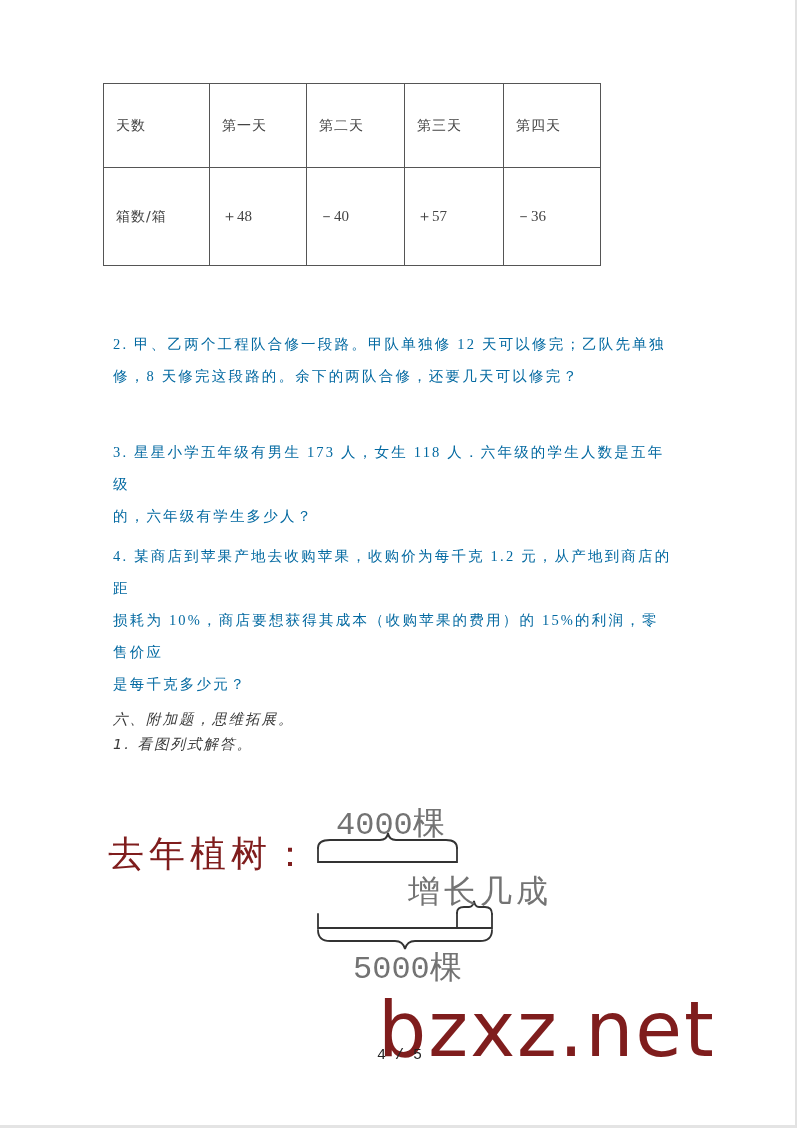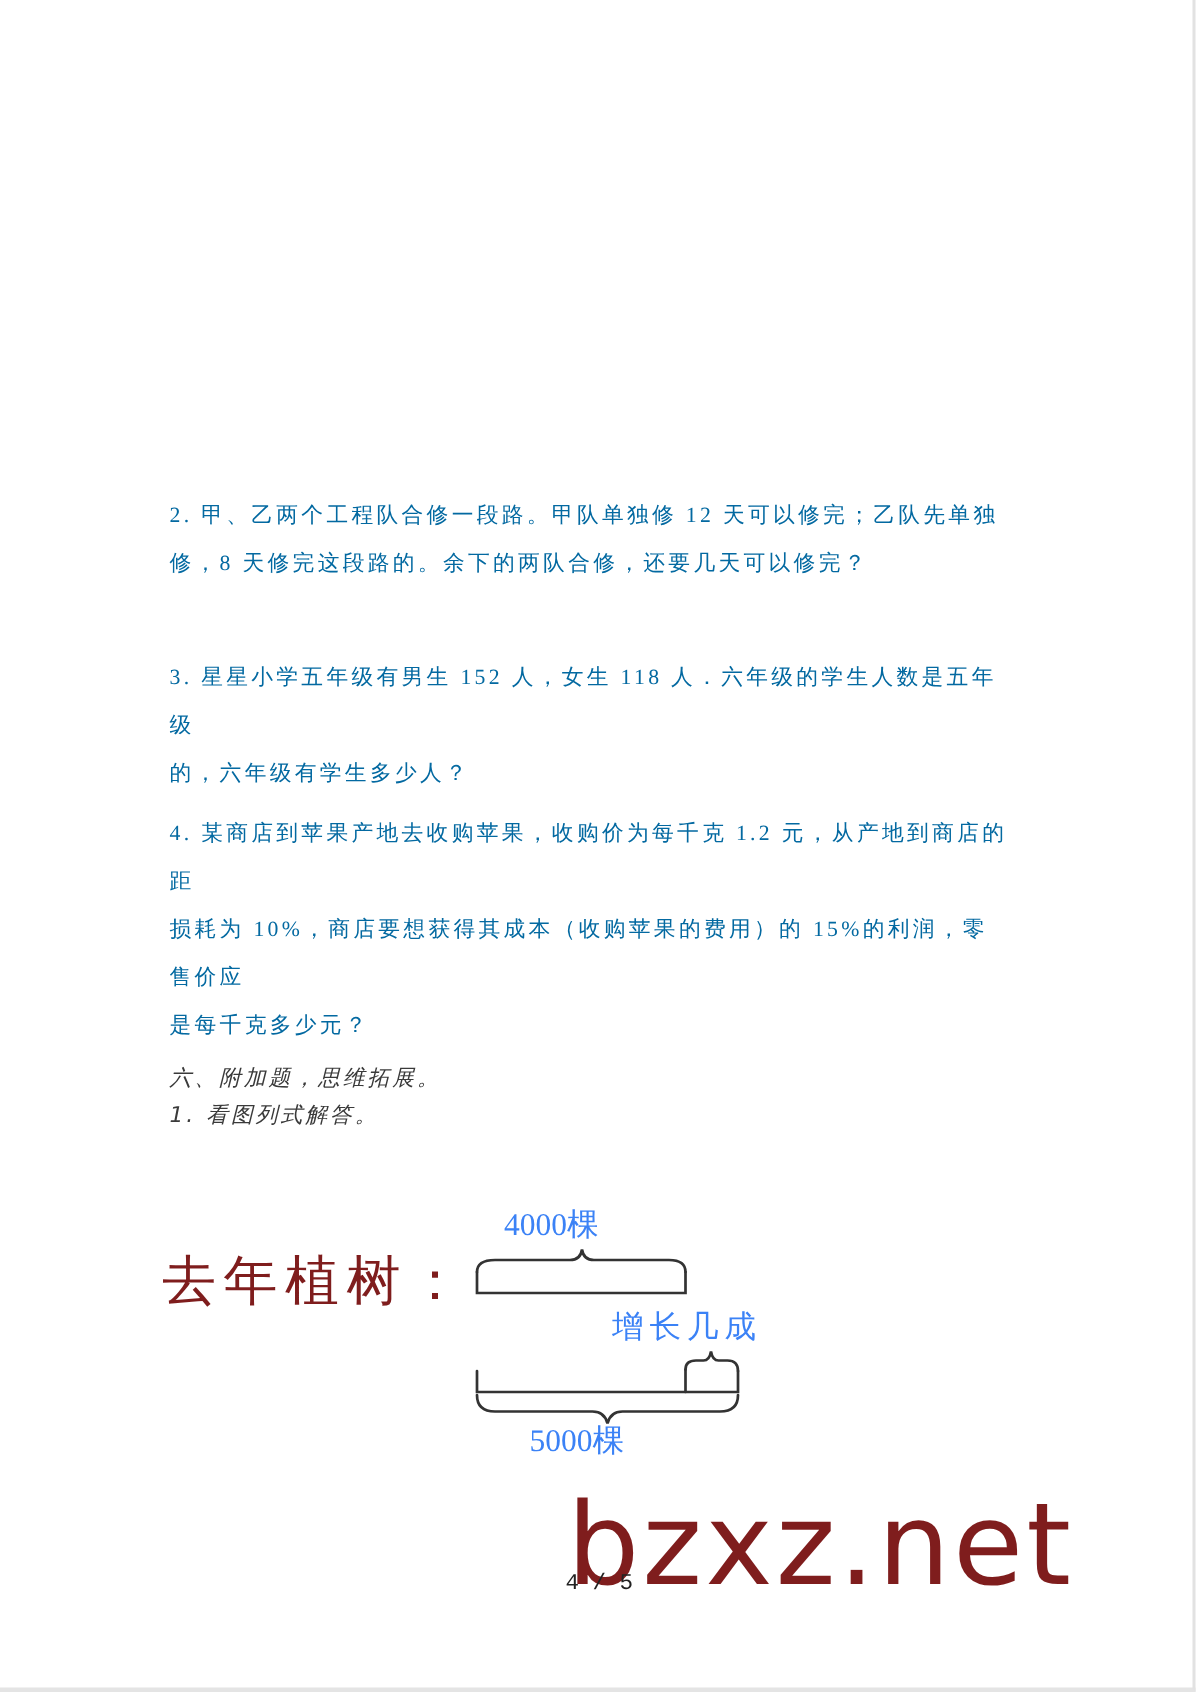--- a/index.html
+++ b/index.html
@@ -25,42 +25,60 @@
     position: absolute; left: 113px; width: 560px; font-size: 14.5px; line-height: 32px;
     letter-spacing: 2.2px; color: #0369a1; font-family: Liberation Serif, serif;
   }
   .q p { margin: 0; }
   .section-head { position: absolute; left: 113px; font-size: 14.5px; letter-spacing: 2px; color: #3a3a3a;
     font-family: "DejaVu Sans", "Liberation Sans", sans-serif; line-height: 22px; font-style: italic; }
   .diagram-label {
     position: absolute; left: 108px; font-size: 36px; letter-spacing: 5px; color: #7f1d1d;
     font-family: "DejaVu Serif", "Liberation Serif", serif;
   }
-  .diagram-text { position: absolute; font-size: 21px; color: #3b82f6; font-family: Liberation Serif, serif; }
+  .diagram-text { position: absolute; font-size: 32px; color: #737373; font-family: Liberation Mono, monospace; }
   .diagram-svg { position: absolute; left: 0; top: 0; }
   .watermark {
     position: absolute; left: 378px; top: 985px; font-size: 76px; font-weight: normal; color: #7f1d1d;
     font-family: "DejaVu Sans", "Liberation Sans", sans-serif; letter-spacing: 2px;
   }
   .page-num { position: absolute; left: 377px; top: 1047px; font-size: 15px; color: #222;
     font-family: Liberation Mono, monospace; }
 </style>
 </head>
 <body>
 
 <div class="page">
 
+  <table class="data-table">
+    <tbody>
+        <tr style="height:84px">
+      <td style="width:93px">天数</td>
+      <td style="width:84px">第一天</td>
+      <td style="width:85px">第二天</td>
+      <td style="width:86px">第三天</td>
+      <td>第四天</td>
+    </tr>
+    <tr>
+      <td>箱数/箱</td>
+      <td class="num">＋48</td>
+      <td class="num">－40</td>
+      <td class="num">＋57</td>
+      <td class="num">－36</td>
+    </tr>
+  </tbody>
+    </table>
 
   <div class="q" style="top:328px">
     <p>2. 甲、乙两个工程队合修一段路。甲队单独修 12 天可以修完；乙队先单独</p>
     <p>修，8 天修完这段路的。余下的两队合修，还要几天可以修完？</p>
   </div>
 
   <div class="q" style="top:436px">
-    <p>3. 星星小学五年级有男生 152 人，女生 118 人．六年级的学生人数是五年级</p>
+    <p>3. 星星小学五年级有男生 173 人，女生 118 人．六年级的学生人数是五年级</p>
     <p>的，六年级有学生多少人？</p>
   </div>
 
   <div class="q" style="top:540px">
     <p>4. 某商店到苹果产地去收购苹果，收购价为每千克 1.2 元，从产地到商店的距</p>
     <p>损耗为 10%，商店要想获得其成本（收购苹果的费用）的 15%的利润，零售价应</p>
     <p>是每千克多少元？</p>
   </div>
 
   <div class="section-head" style="top:708px">六、附加题，思维拓展。</div>

